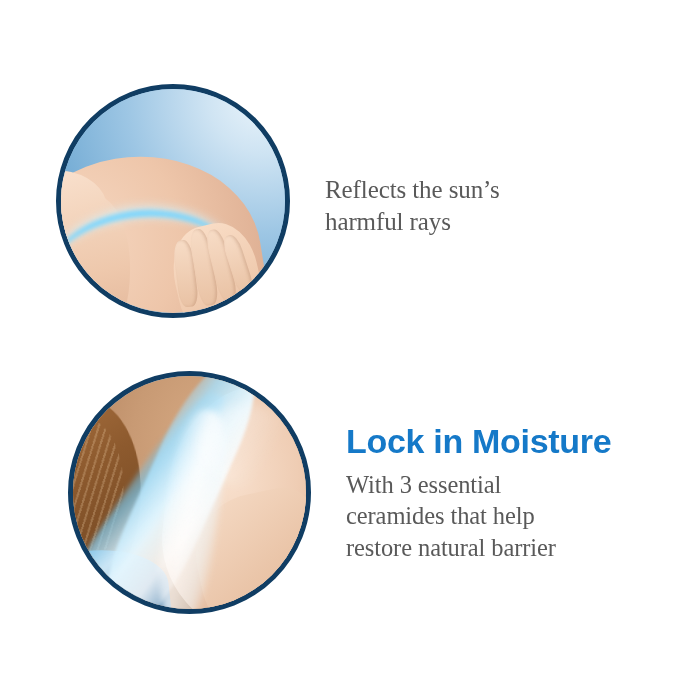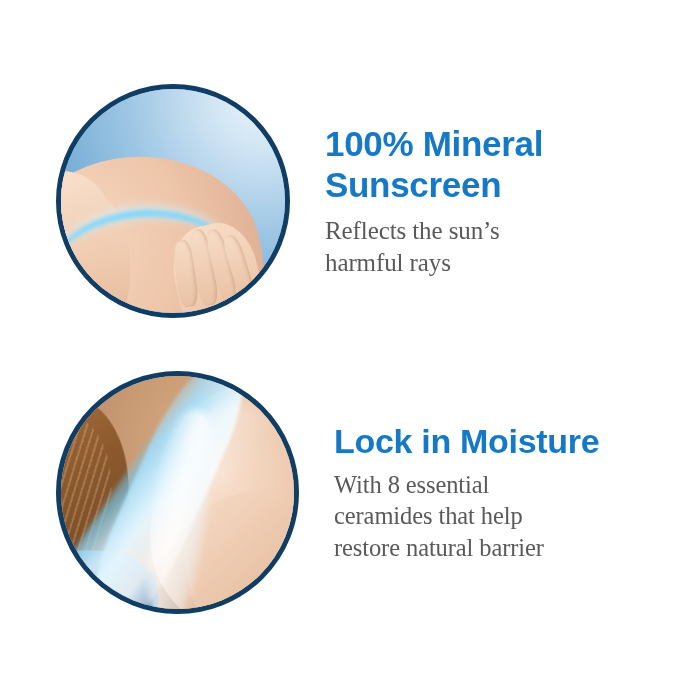--- a/index.html
+++ b/index.html
@@ -26,21 +26,21 @@
 
   
   .benefit {
     position: absolute;
     display: flex;
     align-items: center;
     left: 0;
     width: 700px;
   }
   .benefit--one { top: 78px; height: 246px; }
-  .benefit--two { top: 370px; height: 244px; }
+  .benefit--two { top: 370px; height: 244px; padding-left: 12px; }
 
   
   .media-wrap {
     position: relative;
     flex: 0 0 auto;
     margin-left: 56px;
   }
   .media {
     position: relative;
     border-radius: 50%;
@@ -305,22 +305,20 @@
             <div class="finger" style="left:4%;  top:8%;  width:22%; height:62%; transform:rotate(6deg);"></div>
             <div class="finger" style="left:26%; top:2%;  width:22%; height:72%; transform:rotate(3deg);"></div>
             <div class="finger" style="left:48%; top:6%;  width:21%; height:68%; transform:rotate(-1deg);"></div>
             <div class="finger" style="left:68%; top:14%; width:20%; height:56%; transform:rotate(-5deg);"></div>
           </div>
         </div>
       </div>
     </div>
 
     <div class="copy">
-      <h2 class="headline">100% Mineral
-Sunscreen</h2>
       <p class="subcopy">Reflects the sun’s
 harmful rays</p>
     </div>
   </section>
 
   <section class="benefit benefit--two">
 
     <div class="media-wrap">
       <div class="media media--two">
         <div class="scene">
@@ -332,19 +330,19 @@
           <div class="stream s2"></div>
           <div class="stream"></div>
           <div class="stream s3"></div>
           <div class="sheen"></div>
         </div>
       </div>
     </div>
 
     <div class="copy">
       <h2 class="headline">Lock in Moisture</h2>
-      <p class="subcopy">With 8 essential
+      <p class="subcopy">With 3 essential
 ceramides that help
 restore natural barrier</p>
     </div>
   </section>
 
 </div>
 
 </body></html>

